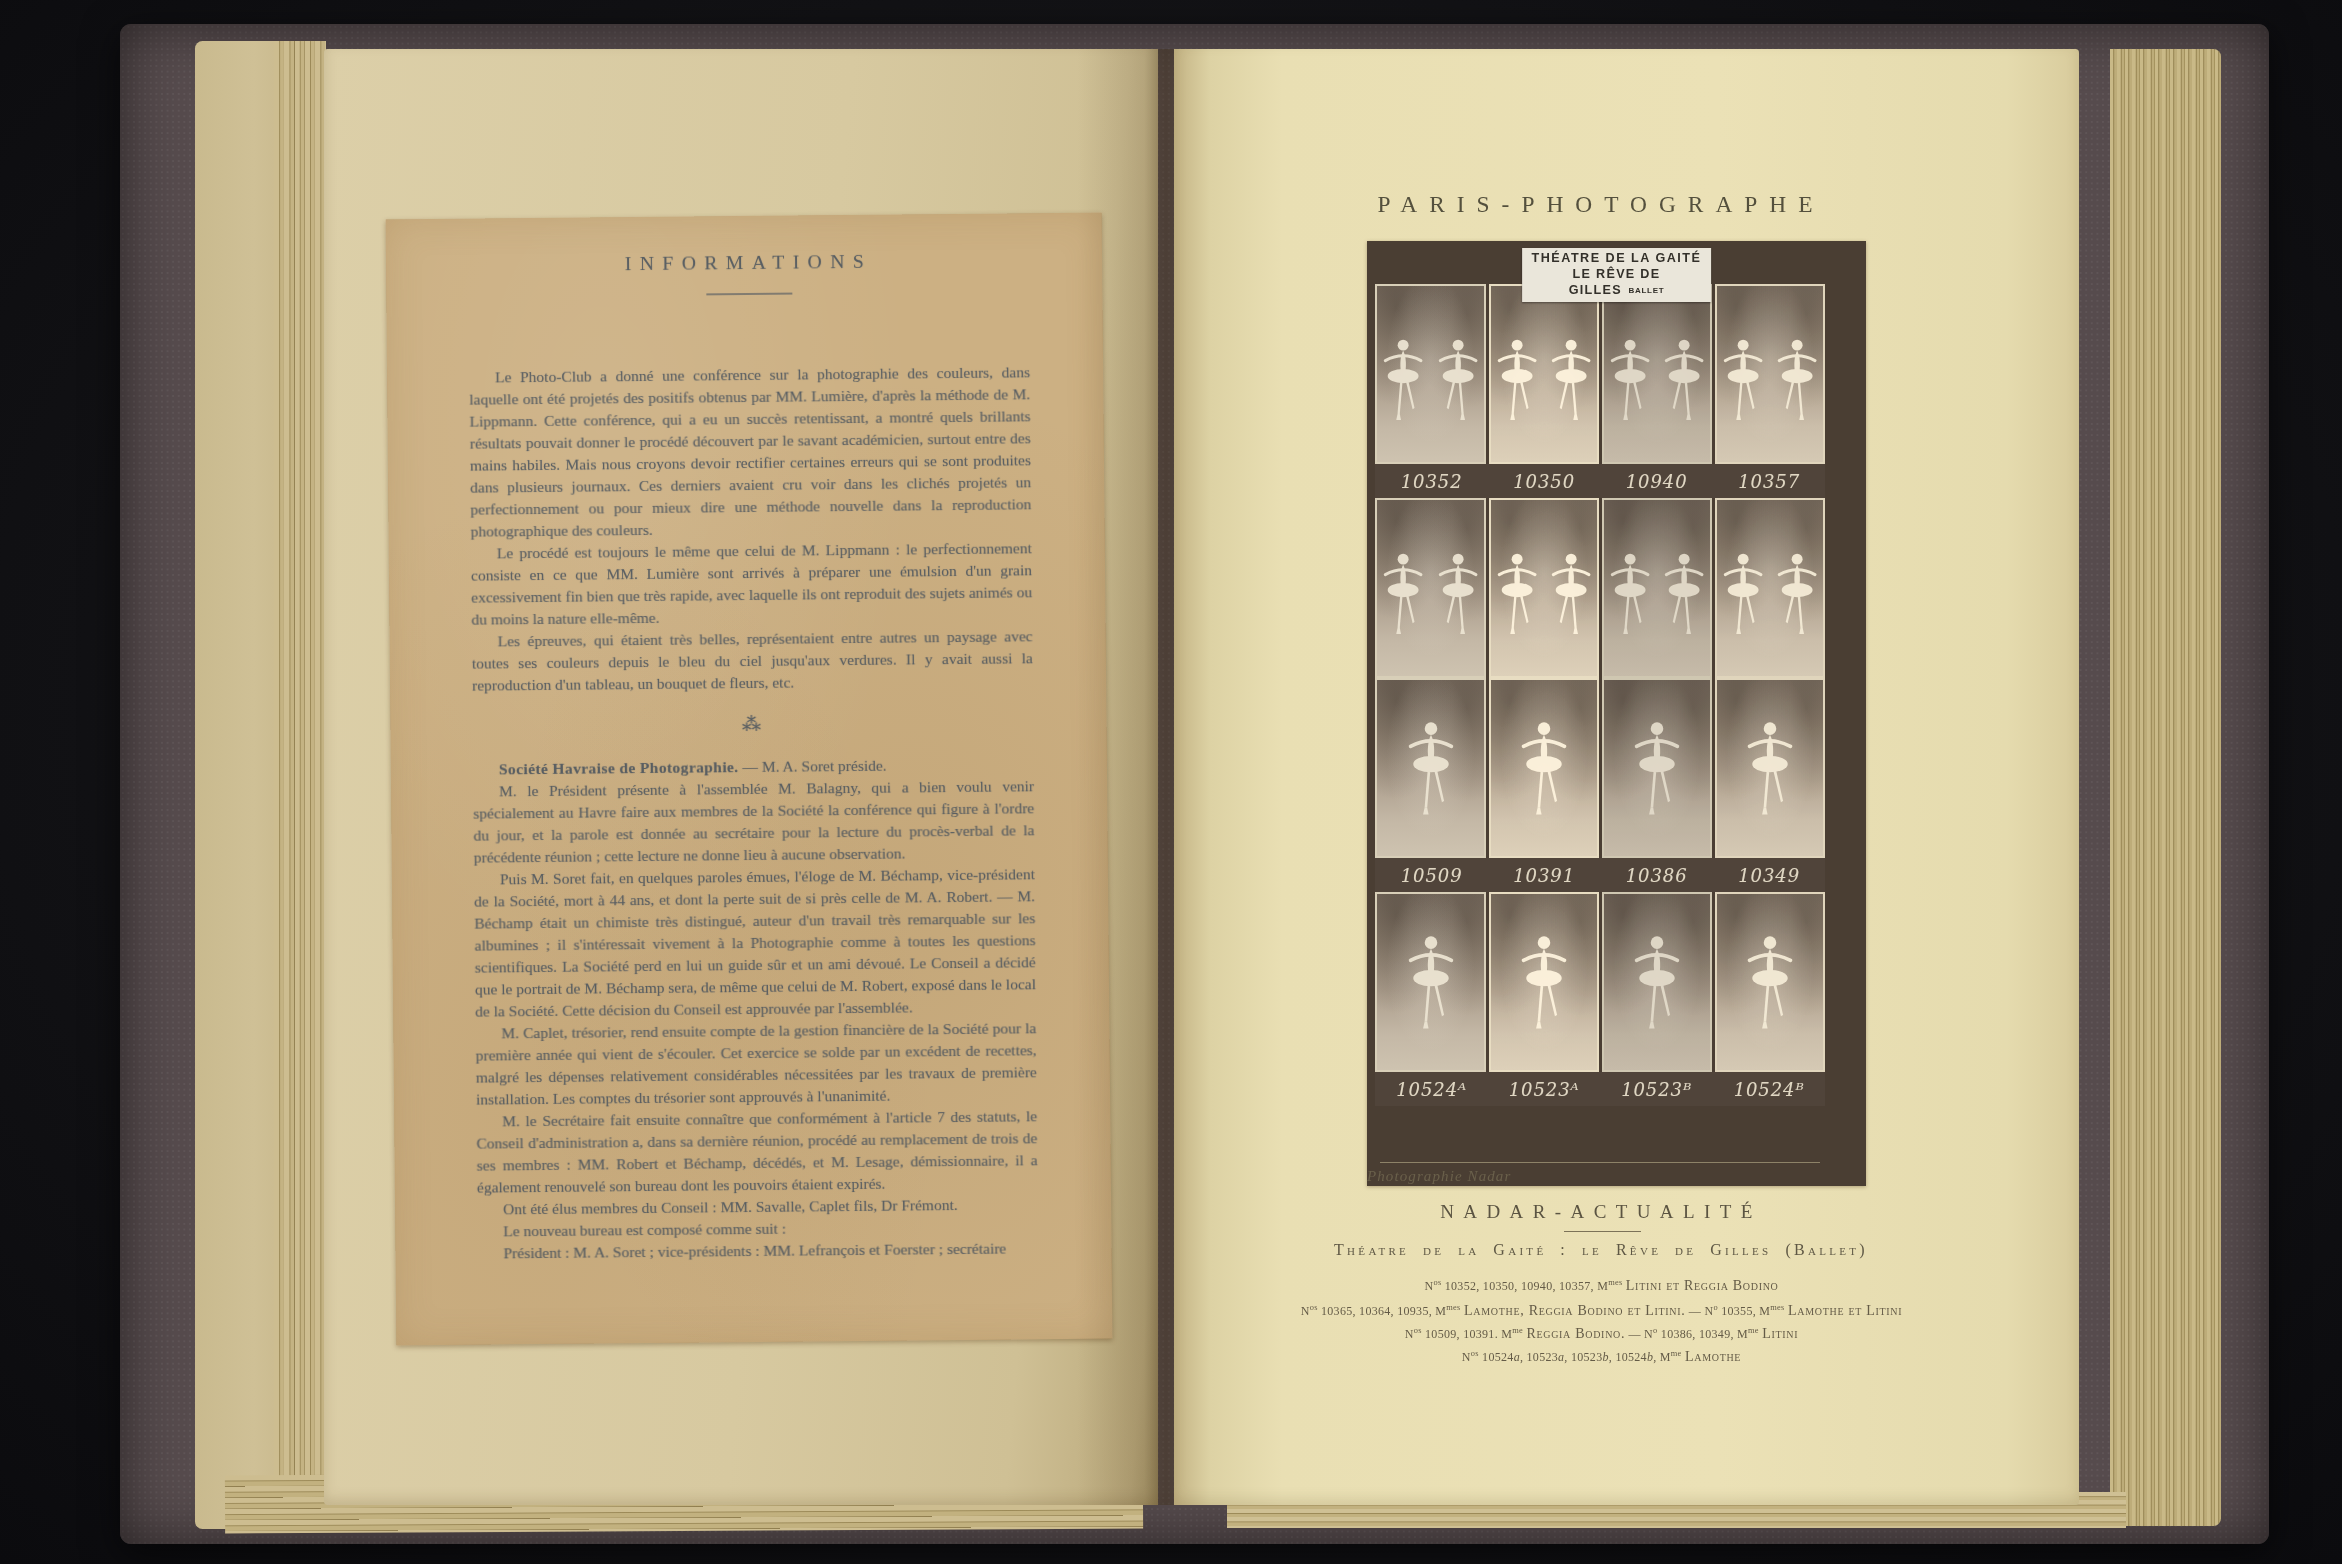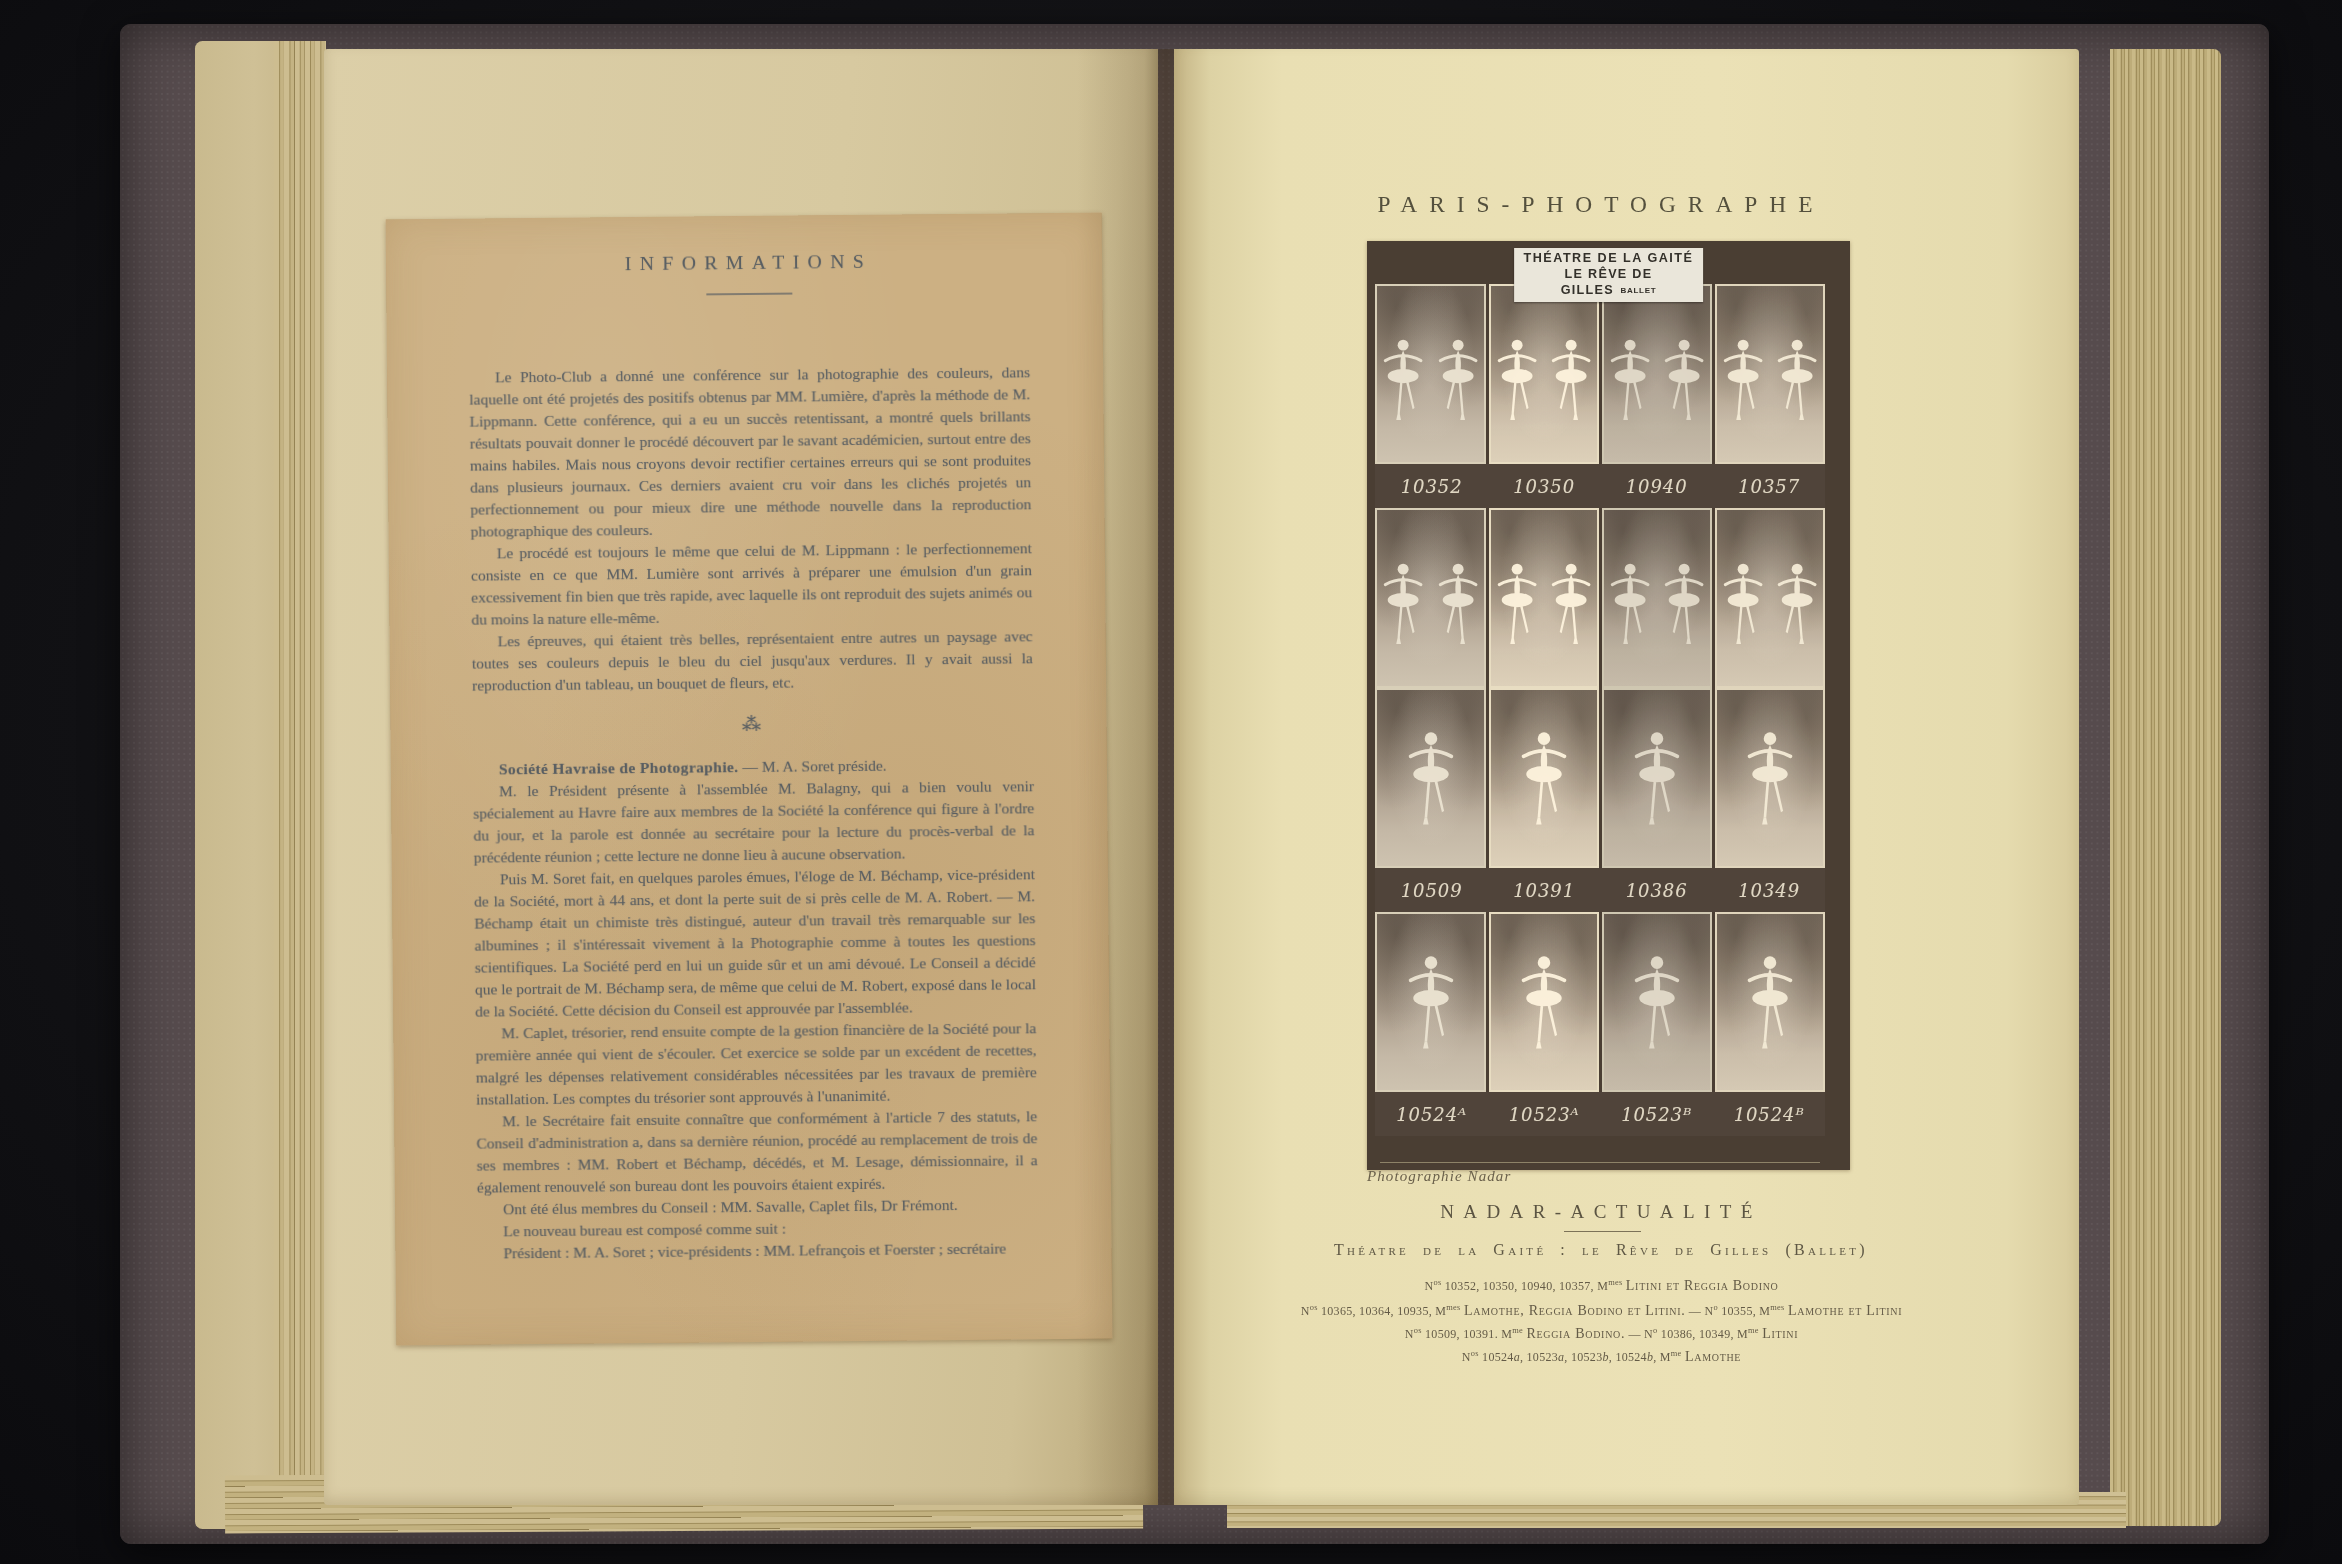--- a/index.html
+++ b/index.html
@@ -47,42 +47,42 @@
   .head-rule{width:86px;height:1.9px;margin:19px auto 0;background:rgba(68,79,92,0.55);}
   .tissue-inner p{margin:0;font-size:15.5px;line-height:22px;text-align:justify;text-indent:26px;}
   .tissue-inner p.first{margin-top:69px;}
   .asterism{margin:20.6px 0 17px;text-align:center;font-size:19px;line-height:19px;letter-spacing:2.8px;}
   .society{margin-top:22.5px !important;}
   .society .b{font-weight:bold;letter-spacing:0.4px;}
   
   .running-head{position:absolute;left:193px;top:142px;width:468px;text-align:center;
         font-size:23.4px;letter-spacing:12px;color:#54503d;}
   .plate{position:absolute;left:193px;top:192px;width:467px;height:913px;background:#4a3e33;
-        box-shadow:0 0.9px 3.7px rgba(70,45,15,0.35);padding:8px;}
+        box-shadow:0 0.9px 3.7px rgba(70,45,15,0.35);padding:16px;}
   .plate-label{position:absolute;left:50%;top:6.6px;transform:translateX(-50%);width:186px;
         background:#eae6da;box-shadow:0 0.9px 1.9px rgba(0,0,0,0.4);padding:3.7px 1.9px 2.8px;text-align:center;
         font-family:"Liberation Sans","DejaVu Sans",sans-serif;color:#33302a;z-index:3;}
   .plate-label .pl1{font-size:12.6px;font-weight:bold;letter-spacing:1.5px;line-height:15px;}
   .plate-label .pl2{font-size:12.6px;font-weight:bold;letter-spacing:1.3px;line-height:16px;}
   .plate-label .pl-small{font-size:8px;letter-spacing:0.7px;margin-left:6.6px;vertical-align:0.9px;}
   .plate-grid{position:absolute;left:8.4px;top:43px;width:450px;}
   .photo-row{display:grid;grid-template-columns:repeat(4,1fr);gap:2.8px;}
   .photo-cell{height:180px;border:2.8px solid #d8cfb8;overflow:hidden;position:relative;
         display:flex;align-items:flex-end;justify-content:center;gap:1.9px;padding-bottom:6.6px;box-sizing:border-box;
         background:linear-gradient(180deg,#7e7164 0%,#958777 28%,#ab9d8c 55%,#c4b8a6 80%,#cec3b0 100%);}
   .photo-cell::before{content:"";position:absolute;inset:0;
         background:radial-gradient(ellipse at 50% 42%,rgba(236,229,216,0.30),transparent 58%),
                    radial-gradient(ellipse at 18% 12%,rgba(40,32,24,0.35),transparent 45%),
                    radial-gradient(ellipse at 84% 16%,rgba(40,32,24,0.3),transparent 45%);}
   .photo-row .photo-cell:nth-child(2){filter:brightness(1.05) sepia(0.08);}
   .photo-row .photo-cell:nth-child(3){filter:brightness(0.96);}
   .photo-row .photo-cell:nth-child(4){filter:brightness(1.02) sepia(0.05);}
   .figure{width:54px;height:139px;position:relative;opacity:0.95;}
   .figure.solo{width:60px;height:148px;}
-  .num-row{display:grid;grid-template-columns:repeat(4,1fr);height:44px;align-items:center;
+  .num-row{display:grid;grid-template-columns:repeat(4,1fr);height:34px;align-items:center;
         background:rgba(255,255,255,0.035);}
   .num{text-align:center;font-style:italic;font-size:18px;letter-spacing:0.9px;color:#e0d7c2;
         font-family:"DejaVu Serif","Liberation Serif",serif;text-shadow:0 0 0.9px rgba(255,255,255,0.25);}
   .plate-rule{position:absolute;left:206px;top:1113px;width:440px;height:0.9px;background:#8d8268;}
   .plate-caption{position:absolute;left:193px;top:1119px;width:468px;text-align:left;
         font-style:italic;font-size:15px;letter-spacing:1.1px;color:#6a604b;}
   .sec-title{position:absolute;left:99px;top:1152px;width:656px;text-align:center;
         font-size:19px;letter-spacing:9.4px;color:#5b5442;}
   .sec-rule{position:absolute;left:390px;top:1182px;width:77px;height:0.9px;background:#7c7258;}
   .sec-subtitle{position:absolute;left:99px;top:1192px;width:656px;text-align:center;

